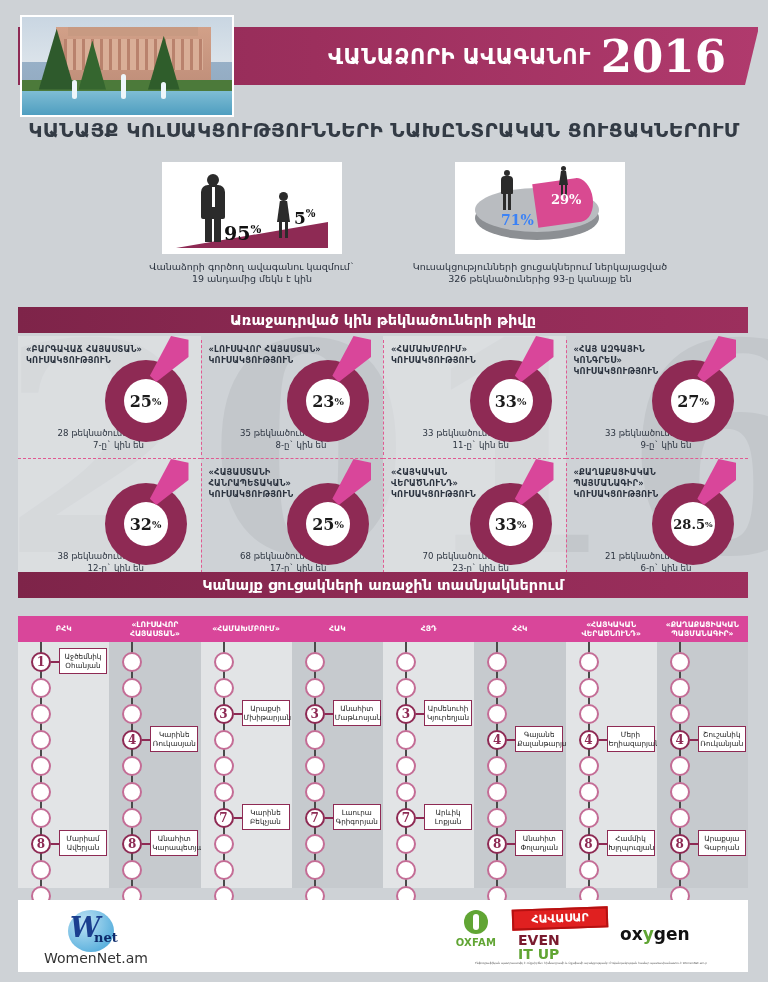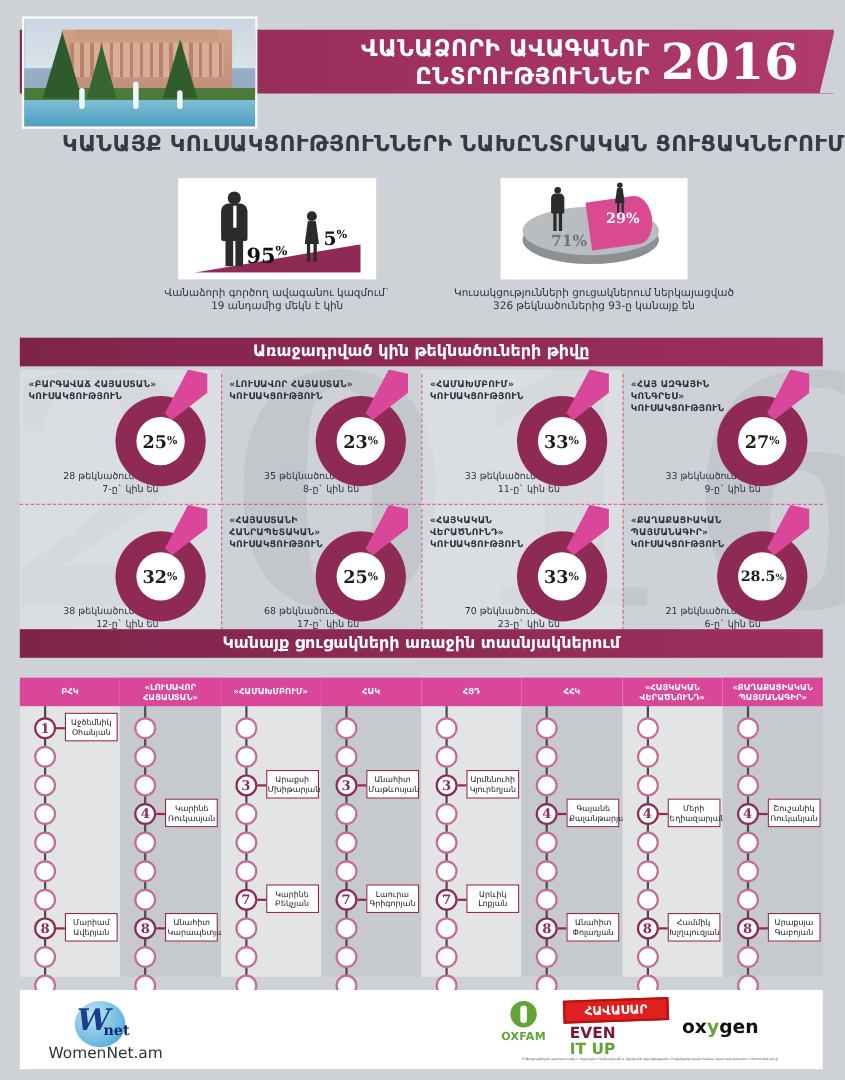--- a/index.html
+++ b/index.html
@@ -60,21 +60,21 @@
     position: absolute; left: 250px; top: 28px; width: 500px; height: 58px;
     z-index: 4; display: flex; align-items: center; justify-content: flex-end;
     padding-right: 24px; gap: 10px;
   }
   .header-title .t-lines { color:#fff; font-size:21px; font-weight:bold;
         line-height:25px; text-align:right; letter-spacing:.5px; }
   .header-title .t-year { color:#fff; font-size:45px; font-weight:bold;
         font-family:"DejaVu Serif","Liberation Serif",serif; line-height:48px; }
 
   .subtitle {
-    position:absolute; left:0; top:118px; width:768px; text-align:right;
+    position:absolute; left:0; top:118px; width:768px; text-align:center;
     font-size:20px; font-weight:bold; color:#333b45; letter-spacing:.3px; z-index:3;
   }
 
   
   .stat { position:absolute; z-index:3; }
   .stat-box { background:#fff; position:relative; overflow:hidden; }
   .stat-cap { text-align:center; font-size:9.5px; font-weight:normal; color:#2c3440;
               line-height:12px; margin-top:7px; }
 
   #stat-left { left:127px; top:162px; width:250px; }
@@ -113,21 +113,21 @@
   .pie-man{position:absolute;left:30px;top:0;width:16px;height:44px;}
   .pie-man .h{position:absolute;left:5px;top:0;width:6px;height:6px;border-radius:50%;background:#2b2b2b;}
   .pie-man .b{position:absolute;left:2px;top:6px;width:12px;height:18px;background:#2b2b2b;border-radius:4px 4px 1px 1px;}
   .pie-man .l1{position:absolute;left:4px;top:23px;width:3px;height:17px;background:#2b2b2b;}
   .pie-man .l2{position:absolute;left:9px;top:23px;width:3px;height:17px;background:#2b2b2b;}
   .pie-wom{position:absolute;left:88px;top:-4px;width:13px;height:34px;}
   .pie-wom .h{position:absolute;left:4px;top:0;width:5px;height:5px;border-radius:50%;background:#2b2b2b;}
   .pie-wom .b{position:absolute;left:2px;top:5px;width:9px;height:14px;background:#2b2b2b;clip-path:polygon(22% 0,78% 0,100% 100%,0 100%);}
   .pie-wom .l1{position:absolute;left:4px;top:18px;width:2px;height:14px;background:#2b2b2b;}
   .pie-wom .l2{position:absolute;left:8px;top:18px;width:2px;height:14px;background:#2b2b2b;}
-  #p71{position:absolute;left:32px;top:42px;font-size:14px;font-weight:bold;color:#737373;
+  #p71{position:absolute;left:32px;top:42px;font-size:14px;font-weight:bold;color:#3b82f6;
        font-family:"DejaVu Serif","Liberation Serif",serif;}
   #p29{position:absolute;left:82px;top:22px;font-size:13px;font-weight:bold;color:#fff;
        font-family:"DejaVu Serif","Liberation Serif",serif;}
 
   
   .band {
     position:absolute; left:18px; width:730px; height:26px;
     background: linear-gradient(90deg,#7e2449,#8e2a54 50%,#9c2f5d);
     color:#fff; font-size:14.5px; font-weight:bold; text-align:center;
     line-height:26px; z-index:3;
@@ -229,21 +229,20 @@
     <div class="ph-tree3"></div>
     <div class="ph-water"></div>
     <div class="ph-jet1"></div>
     <div class="ph-jet2"></div>
     <div class="ph-jet3"></div>
   </div>
 
   <div class="header-title">
     <div class="t-lines">
       <div>ՎԱՆԱՁՈՐԻ ԱՎԱԳԱՆՈՒ</div>
-      <div>ԸՆՏՐՈՒԹՅՈՒՆՆԵՐ</div>
     </div>
     <div class="t-year">2016</div>
   </div>
 
   <div class="subtitle">ԿԱՆԱՅՔ ԿՈւՍԱԿՑՈՒԹՅՈՒՆՆԵՐԻ ՆԱԽԸՆՏՐԱԿԱՆ ՑՈՒՑԱԿՆԵՐՈՒՄ</div>
 
   <div class="stat" id="stat-left">
     <div class="stat-box">
       <div class="bar-ramp"></div>
       <div class="man">

